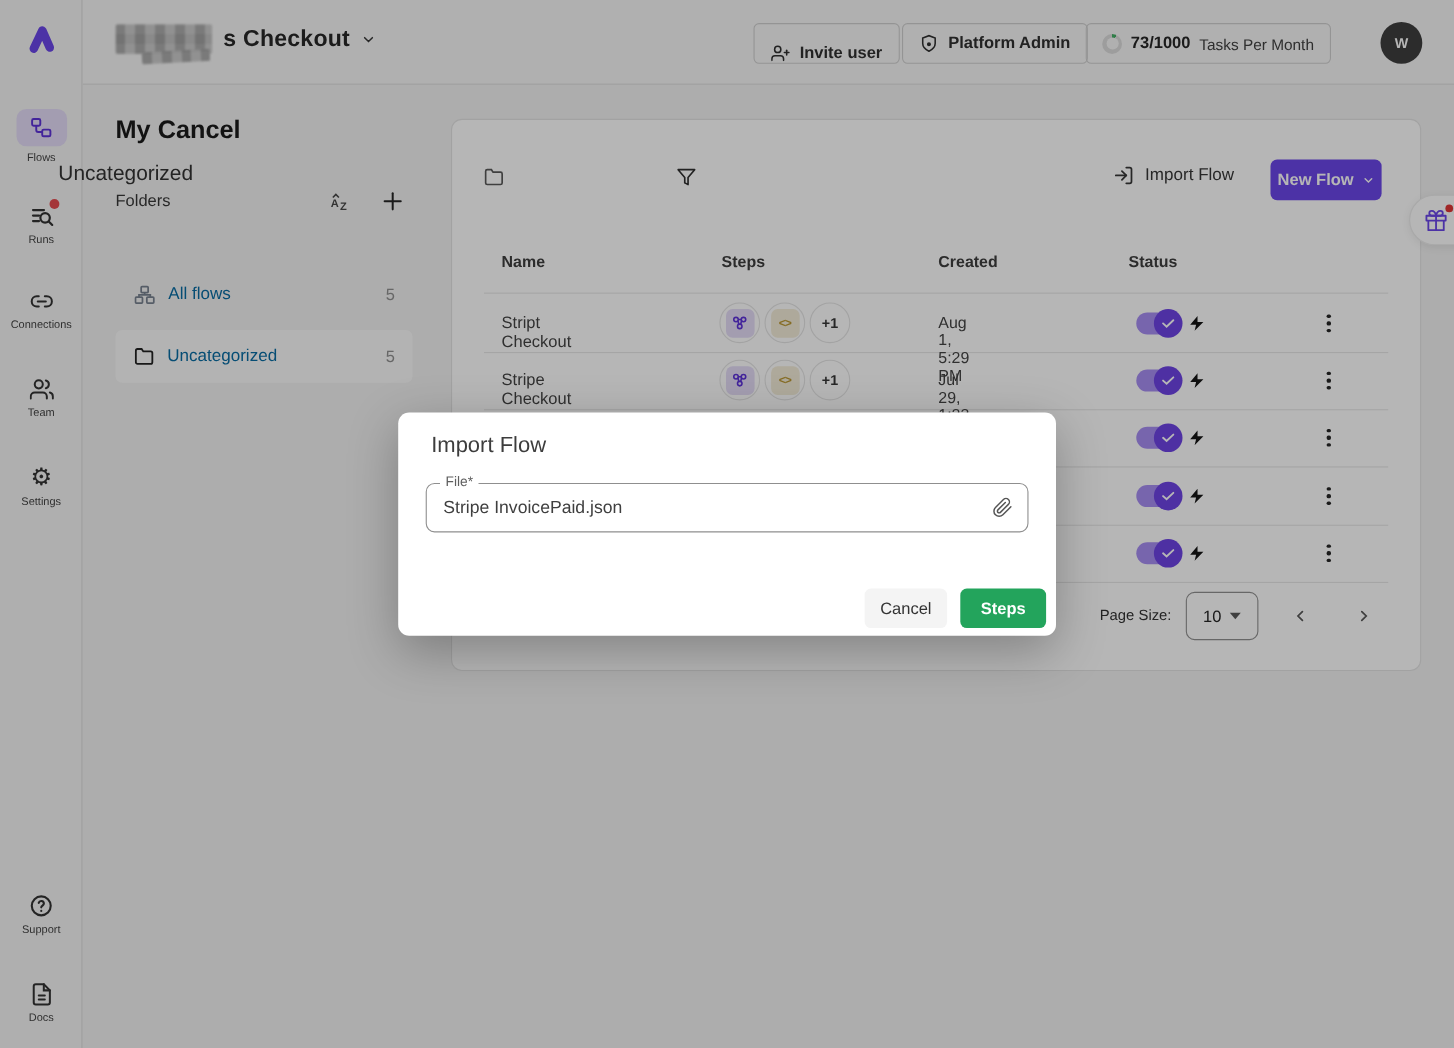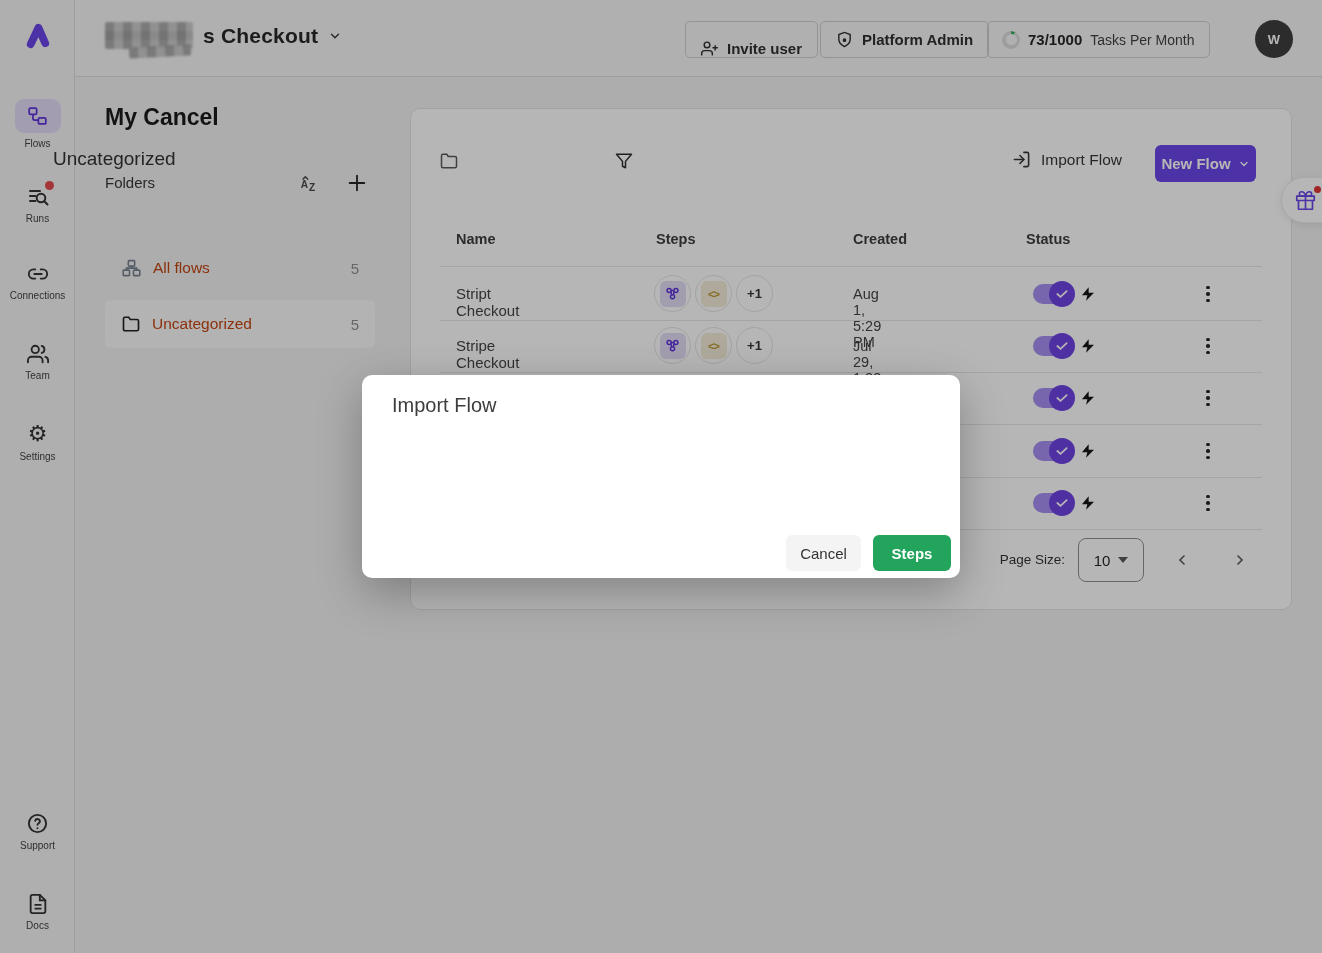--- a/index.html
+++ b/index.html
@@ -46,21 +46,21 @@
     background:#3a3a3a; color:#fff; font-size:13px; font-weight:700;
     display:flex; align-items:center; justify-content:center; cursor:pointer; }
 
   
   .h1 { position:absolute; left:105px; top:104px; font-size:23px; font-weight:600; color:#161616; }
   .folders-row { position:absolute; left:105px; top:174px; width:270px; height:24px; }
   .folders-lbl { font-size:15px; color:#333; }
   .folder-item { position:absolute; left:105px; width:270px; height:48px; border-radius:6px;
     display:flex; align-items:center; cursor:pointer; padding:0 16px 0 17px; }
   .folder-item.selected { background:#fbfbfb; }
-  .folder-item .name { font-size:15.5px; color:#c2410c; margin-left:12px; }
+  .folder-item .name { font-size:15.5px; color:#0369a1; margin-left:12px; }
   .folder-item .count { margin-left:auto; font-size:15px; color:#8e8e8e; }
 
   
   .card { position:absolute; left:410px; top:108px; width:882px; height:502px;
     background:#fff; border:1px solid #e3e3e3; border-radius:10px; z-index:3; }
   .card-title { position:absolute; left:53px; top:148px; font-size:19px; color:#2f2f2f; }
   .col-h { position:absolute; top:231px; font-size:14.5px; font-weight:700; color:#3a3a3a; }
   .hdivider { position:absolute; left:440px; width:822px; height:1px; background:#e7e7e7; }
   .row-name { position:absolute; font-size:15px; color:#3f3f3f; }
   .row-created { position:absolute; font-size:14.5px; color:#3f3f3f; }
@@ -503,15 +503,24 @@
         <path d="M12 7h4.5a2.5 2.5 0 0 0 0-5C13 2 12 7 12 7z"></path>
       </svg>
   </span>
   <span class="red-dot" style="left:32px; top:8px; width:7px; height:7px; background:#e03131;"></span>
 </div>
 
 <div class="overlay"></div>
 
 <div class="modal">
   <h2 class="modal-title">Import Flow</h2>
+  <div class="field">
+    <span class="field-label">File*</span>
+    <span class="field-value">Stripe InvoicePaid.json</span>
+    <span class="clip">
+      <svg width="19" height="19" viewBox="0 0 24 24" fill="none" stroke="#555" stroke-width="1.7" stroke-linecap="round">
+          <path d="M21.44 11.05l-9.19 9.19a6 6 0 0 1-8.49-8.49l9.19-9.19a4 4 0 0 1 5.66 5.66l-9.2 9.19a2 2 0 0 1-2.83-2.83l8.49-8.48"></path>
+        </svg>
+    </span>
+  </div>
   <button class="btn btn-cancel">Cancel</button>
   <button class="btn btn-import">Steps</button>
 </div>
 
 </body></html>

